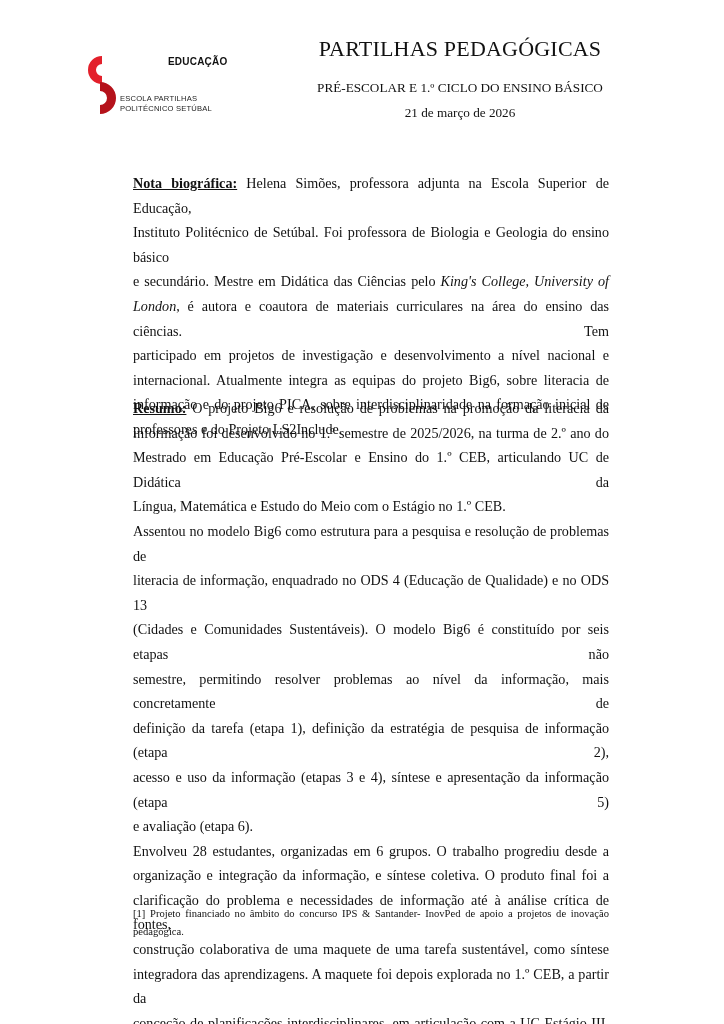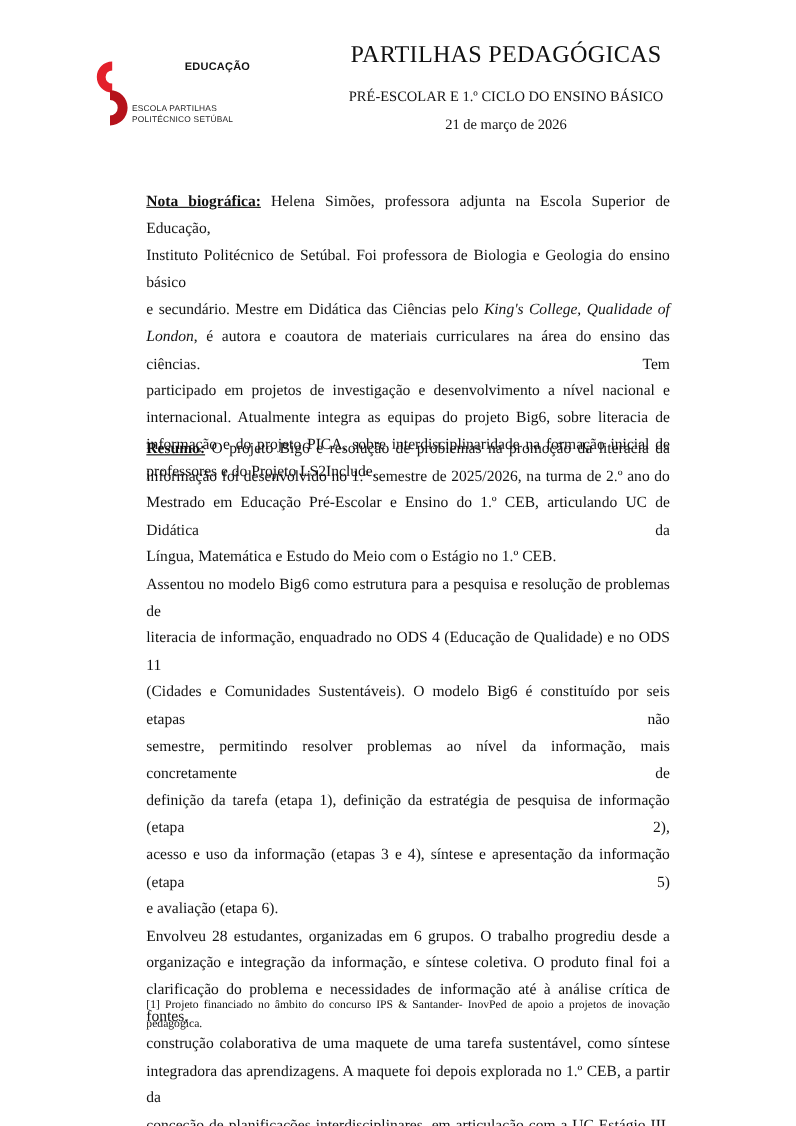--- a/index.html
+++ b/index.html
@@ -35,35 +35,35 @@
   <span class="sub sub2">POLITÉCNICO SETÚBAL</span>
 </div>
 
 <div class="hdr hdr-title">PARTILHAS PEDAGÓGICAS</div>
 <div class="hdr hdr-sub">PRÉ-ESCOLAR E 1.º CICLO DO ENSINO BÁSICO</div>
 <div class="hdr hdr-date">21 de março de 2026</div>
 
 <div class="para bio">
   <span class="line"><b>Nota biográfica:</b><span> Helena Simões, professora adjunta na Escola Superior de Educação,</span></span>
   <span class="line">Instituto Politécnico de Setúbal. Foi professora de Biologia e Geologia do ensino básico</span>
-  <span class="line"><span>e secundário. Mestre em Didática das Ciências pelo </span><i>King's College, Qualidade of</i></span>
+  <span class="line"><span>e secundário. Mestre em Didática das Ciências pelo </span><i>King's College, University of</i></span>
   <span class="line"><i>London</i><span>, é autora e coautora de materiais curriculares na área do ensino das ciências. Tem</span></span>
   <span class="line">participado em projetos de investigação e desenvolvimento a nível nacional e</span>
   <span class="line">internacional. Atualmente integra as equipas do projeto Big6, sobre literacia de</span>
   <span class="line">informação e do projeto PICA, sobre interdisciplinaridade na formação inicial de</span>
   <span class="line last">professores e do Projeto LS2Include.</span>
 </div>
 
 <div class="para resumo">
   <span class="line"><b>Resumo:</b><span> O projeto Big6 e resolução de problemas na promoção da literacia da</span></span>
   <span class="line">informação foi desenvolvido no 1.º semestre de 2025/2026, na turma de 2.º ano do</span>
   <span class="line">Mestrado em Educação Pré-Escolar e Ensino do 1.º CEB, articulando UC de Didática da</span>
   <span class="line last">Língua, Matemática e Estudo do Meio com o Estágio no 1.º CEB.</span>
   <span class="line">Assentou no modelo Big6 como estrutura para a pesquisa e resolução de problemas de</span>
-  <span class="line">literacia de informação, enquadrado no ODS 4 (Educação de Qualidade) e no ODS 11</span>
+  <span class="line">literacia de informação, enquadrado no ODS 4 (Educação de Qualidade) e no ODS 13</span>
   <span class="line">(Cidades e Comunidades Sustentáveis). O modelo Big6 é constituído por seis etapas não</span>
   <span class="line">semestre, permitindo resolver problemas ao nível da informação, mais concretamente de</span>
   <span class="line">definição da tarefa (etapa 1), definição da estratégia de pesquisa de informação (etapa 2),</span>
   <span class="line">acesso e uso da informação (etapas 3 e 4), síntese e apresentação da informação (etapa 5)</span>
   <span class="line last">e avaliação (etapa 6).</span>
   <span class="line">Envolveu 28 estudantes, organizadas em 6 grupos. O trabalho progrediu desde a</span>
   <span class="line">organização e integração da informação, e síntese coletiva. O produto final foi a</span>
   <span class="line">clarificação do problema e necessidades de informação até à análise crítica de fontes,</span>
   <span class="line">construção colaborativa de uma maquete de uma tarefa sustentável, como síntese</span>
   <span class="line">integradora das aprendizagens. A maquete foi depois explorada no 1.º CEB, a partir da</span>

